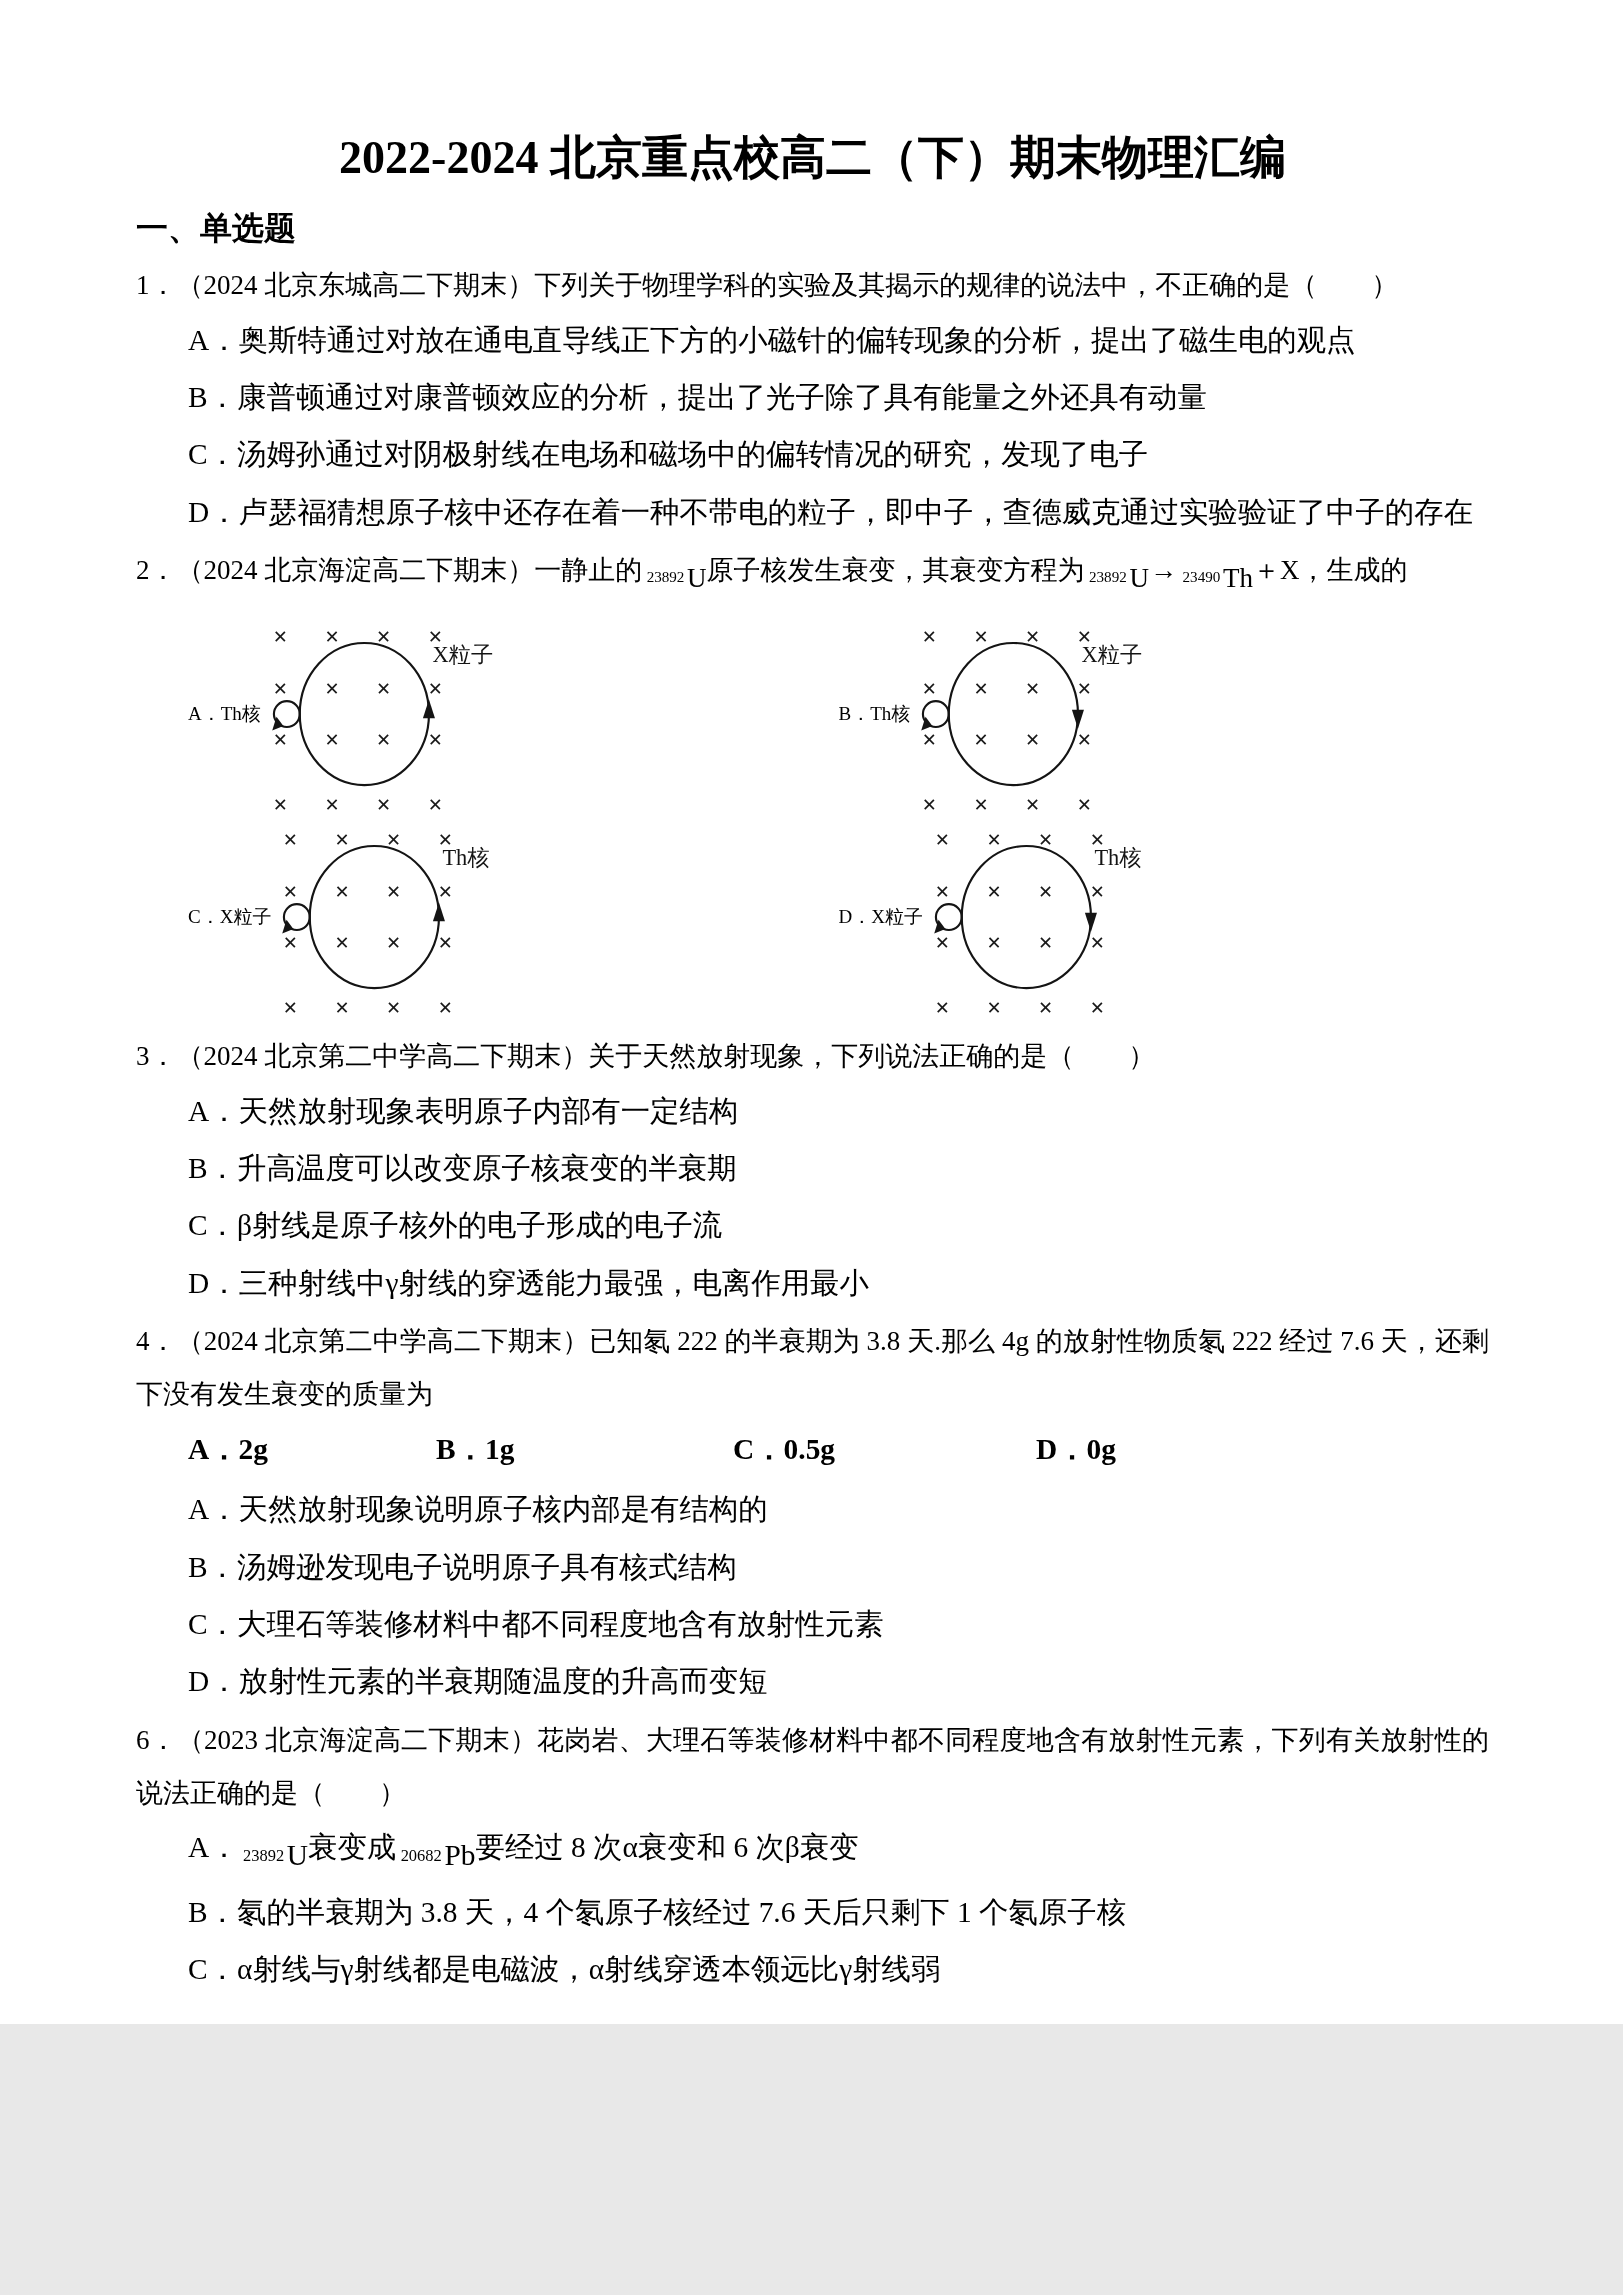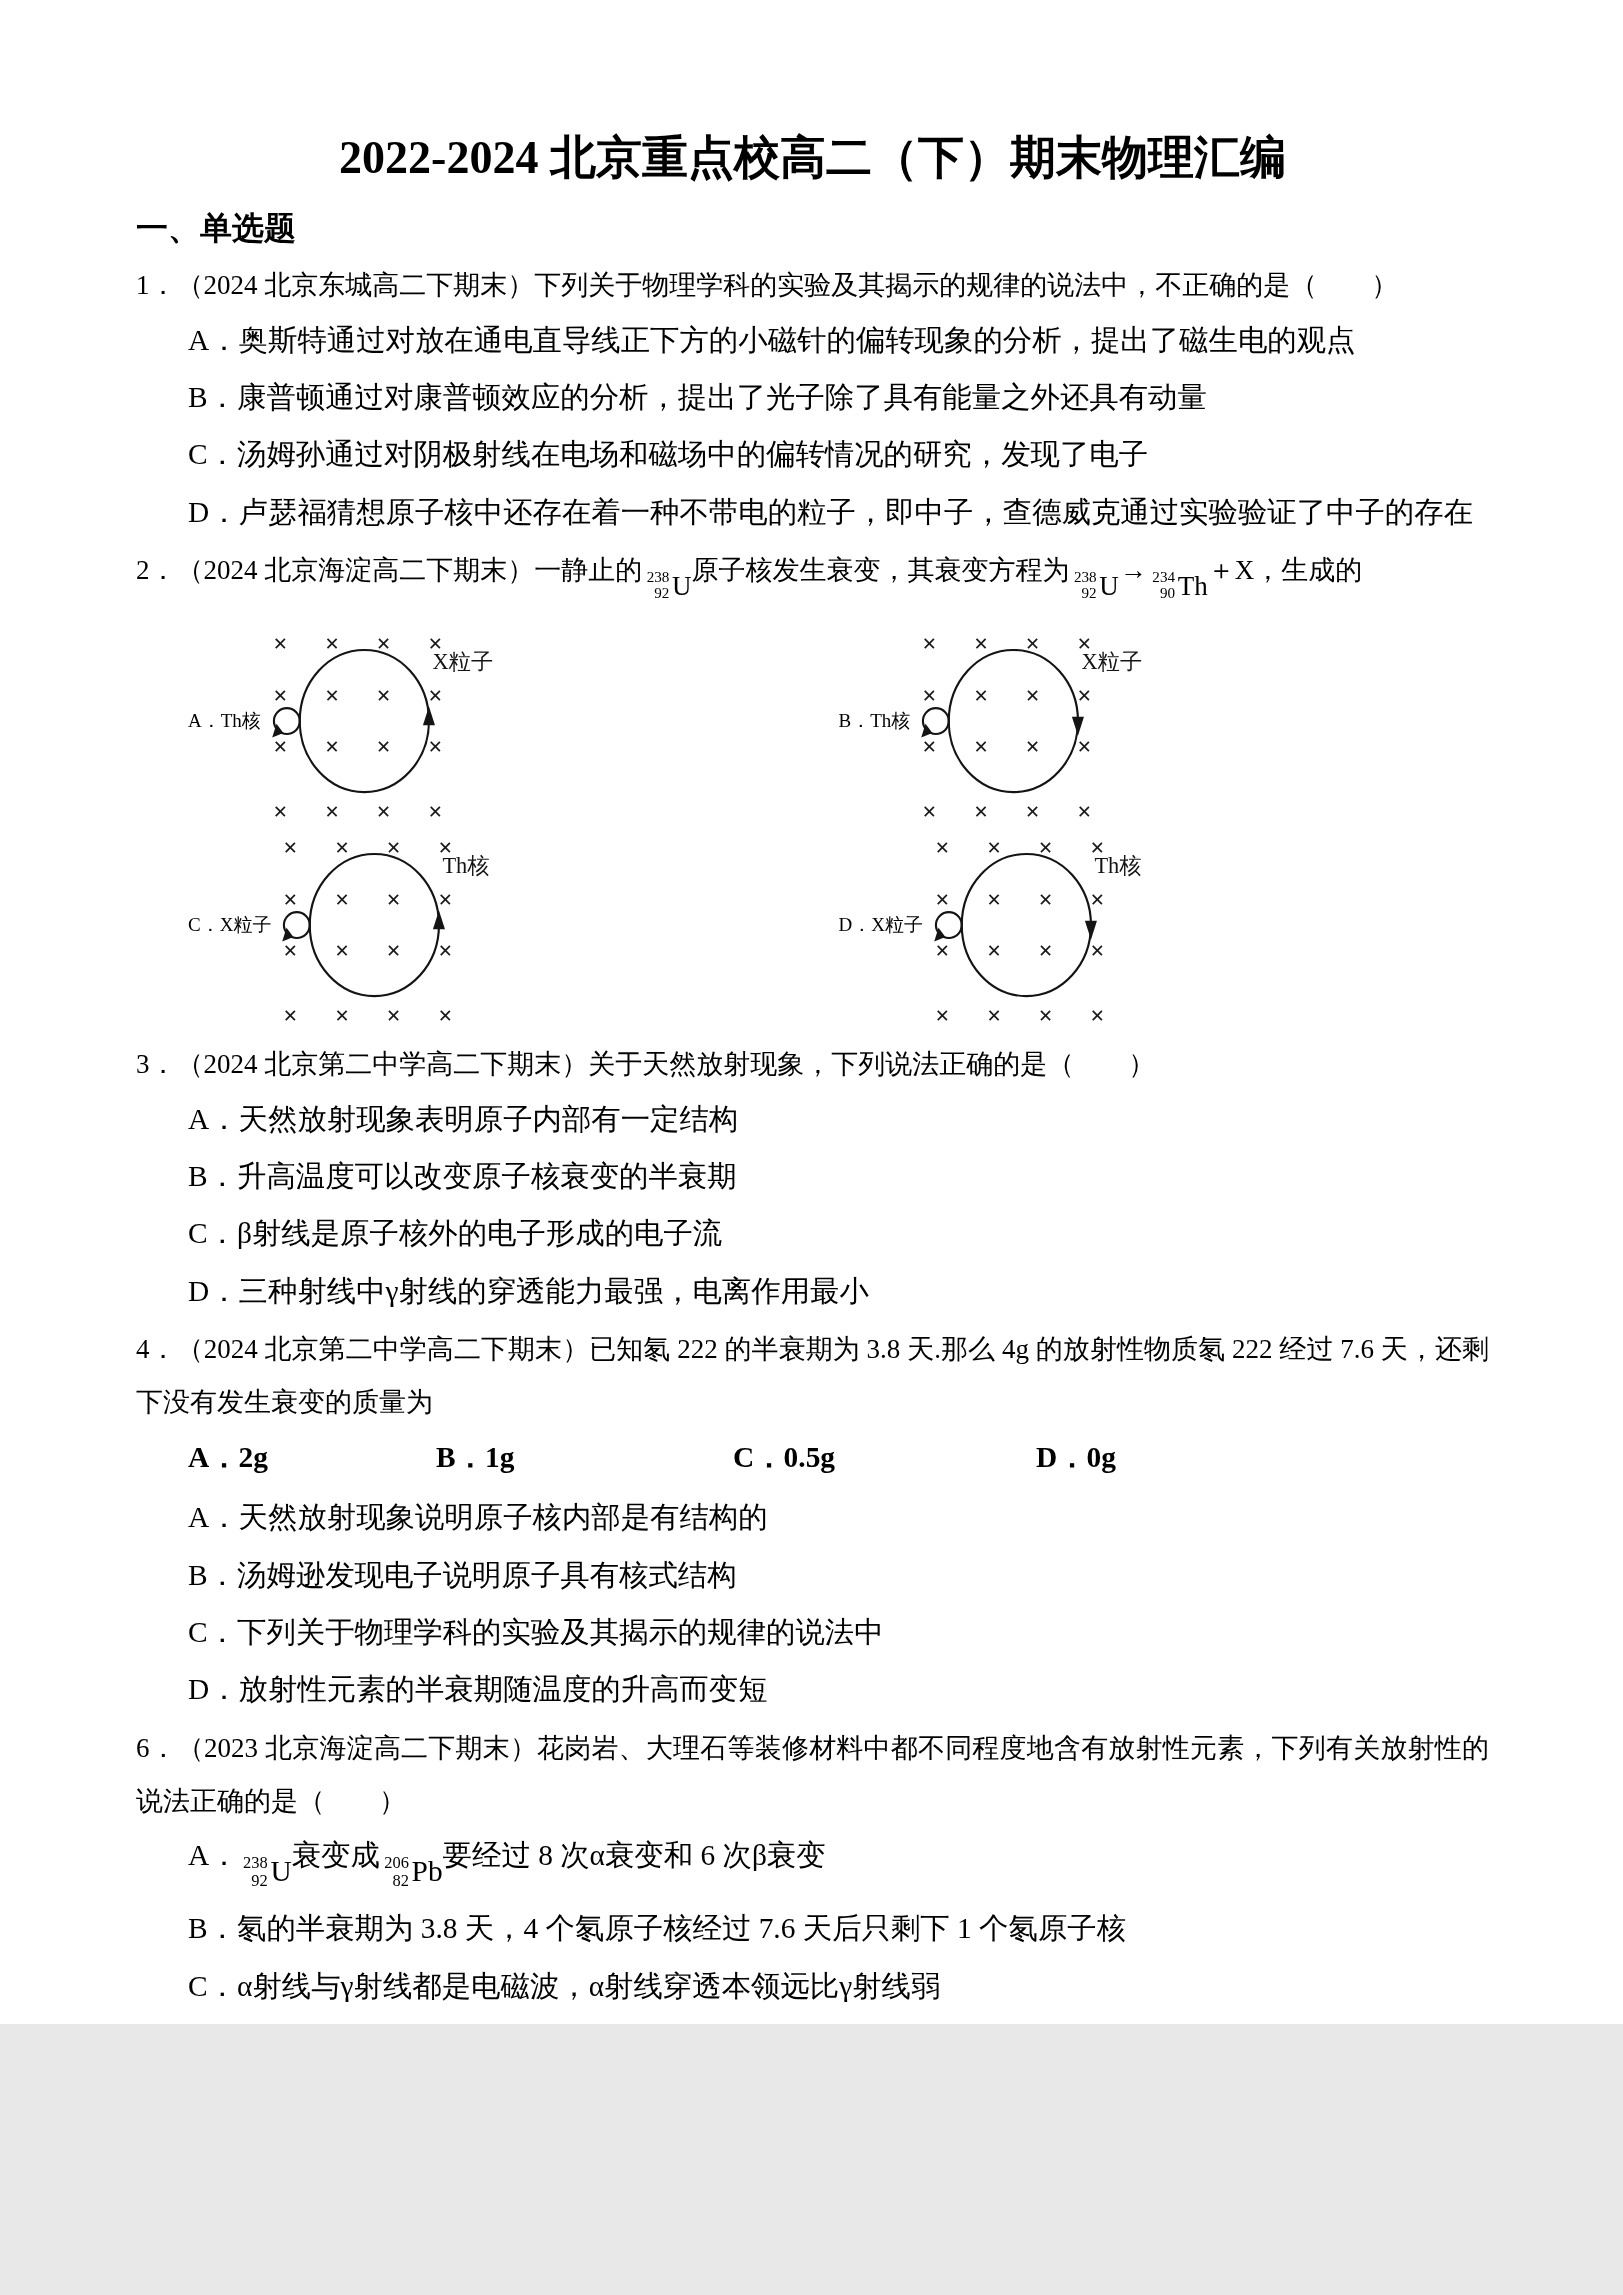--- a/index.html
+++ b/index.html
@@ -21,21 +21,21 @@
   .option{font-size:29.4px;line-height:1.95;margin:0;padding-left:52px;text-align:justify;}
   .opt-inline{display:flex;font-size:29.4px;line-height:1.95;padding-left:52px;}
   .oi{display:inline-block;font-weight:bold;}
   .oi-a{width:248px;}
   .oi-b{width:297px;}
   .oi-c{width:303px;}
   .qblock{margin:0 0 3.3px 0;}
   
   .nuclide{display:inline-flex;align-items:center;vertical-align:-3.3px;}
   .nstack{
-    display:inline-flex;flex-direction:column;align-items:flex-end;
+    display:inline-flex;flex-direction:row;align-items:flex-end;
     font-size:0.56em;line-height:1.05;margin:0 2.7px 0 4.4px;
   }
   .rarrow{margin:0 1.1px;}
   
   .dia-rows{margin:9.8px 0 14px 0;}
   .dia-row{display:flex;padding-left:52px;margin-bottom:5.5px;}
   .dia-cell{width:50%;display:flex;align-items:center;}
   .dia-label{font-size:19px;white-space:nowrap;}
   .dia-svg{width:267px;height:auto;display:block;}
   .orbit{fill:none;stroke:#141414;stroke-width:5px;}
@@ -228,21 +228,21 @@
         <span class="oi oi-a">A．2g</span>
         <span class="oi oi-b">B．1g</span>
         <span class="oi oi-c">C．0.5g</span>
         <span class="oi">D．0g</span>
       </div>
     </div>
 
     <div class="qblock">
       <p class="option">A．天然放射现象说明原子核内部是有结构的</p>
       <p class="option">B．汤姆逊发现电子说明原子具有核式结构</p>
-      <p class="option">C．下列关于物理学科的实验及其揭示的规律的说法中</p>
+      <p class="option">C．大理石等装修材料中都不同程度地含有放射性元素</p>
       <p class="option">D．放射性元素的半衰期随温度的升高而变短</p>
     </div>
 
     <div class="qblock">
       <p class="stem">6．（2023 北京海淀高二下期末）花岗岩、大理石等装修材料中都不同程度地含有放射性元素，下列有关放射性的说法正确的是（　　）</p>
       <p class="option">
         <span>A．</span><span class="nuclide">
             <span class="nstack">
               <span>238</span>
               <span>92</span>

